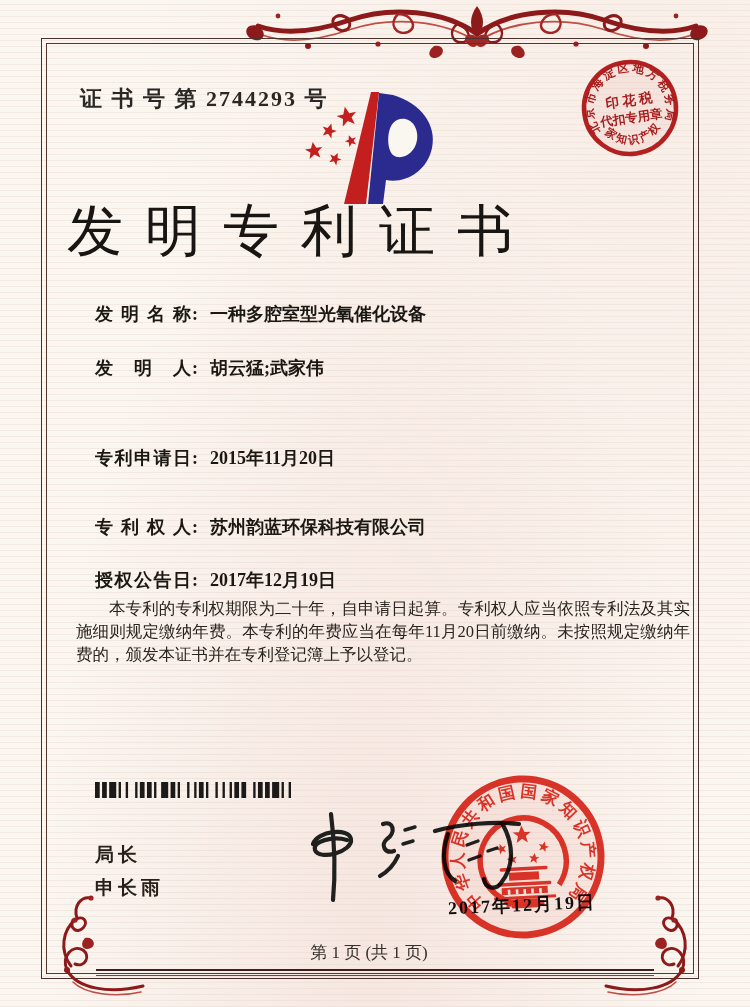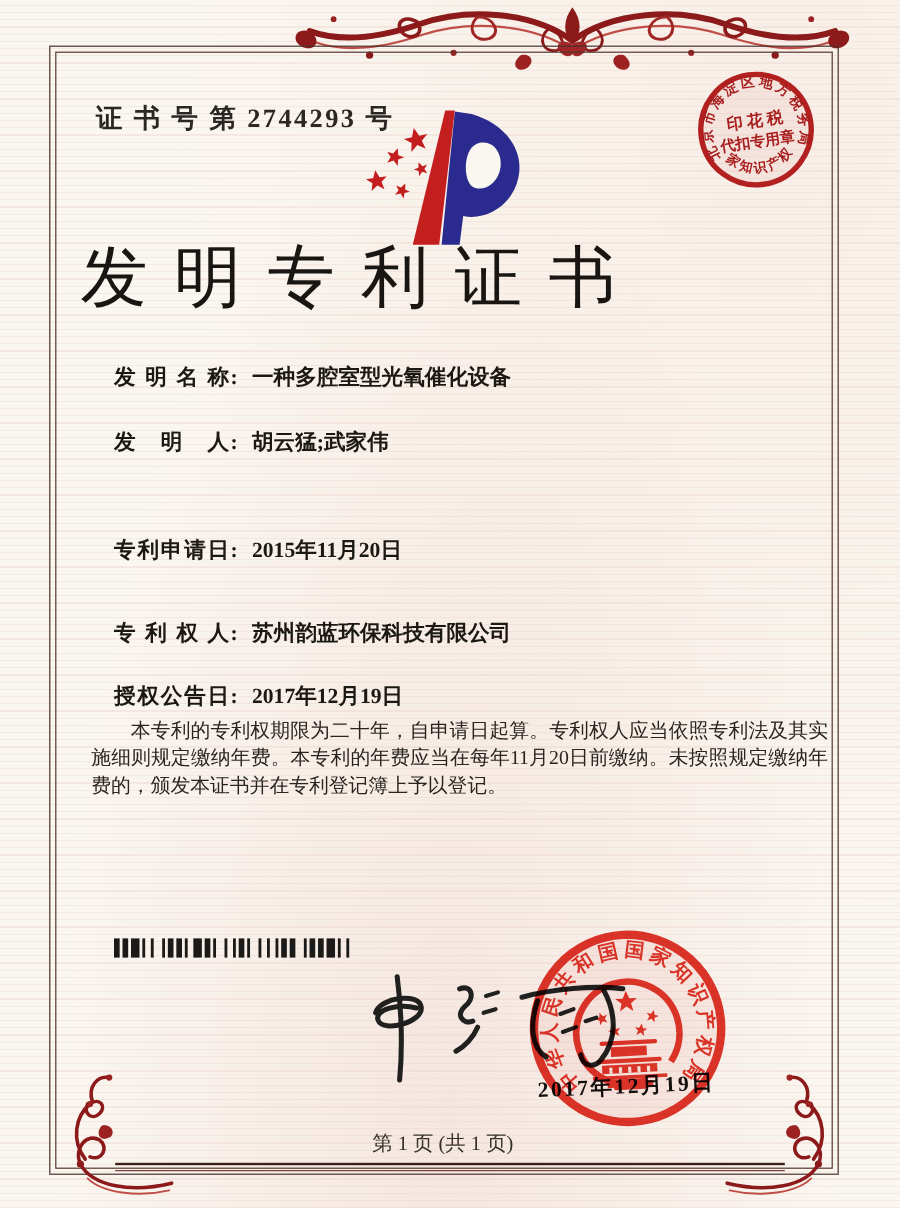--- a/index.html
+++ b/index.html
@@ -150,20 +150,24 @@
       <rect x="123.89999999999996" y="0" width="4.2" height="16"></rect>
       <rect x="130.19999999999996" y="0" width="4.2" height="16"></rect>
       <rect x="140.69999999999996" y="0" width="2.1" height="16"></rect>
       <rect x="144.89999999999995" y="0" width="4.2" height="16"></rect>
       <rect x="151.19999999999993" y="0" width="4.2" height="16"></rect>
       <rect x="157.49999999999991" y="0" width="6.300000000000001" height="16"></rect>
       <rect x="165.89999999999992" y="0" width="2.1" height="16"></rect>
       <rect x="172.1999999999999" y="0" width="2.1" height="16"></rect>
     </svg>
 
+  <div class="signer">
+    <div>局长</div>
+    <div>申长雨</div>
+  </div>
 
   <svg class="abs" style="left:295px;top:806px;" width="250" height="100" viewBox="0 0 250 100" fill="none" stroke="#20201e" stroke-width="4.2" stroke-linecap="round" stroke-linejoin="round">
     <path d="M18,38 C22,25 54,21 56,33 C58,46 24,55 20,44 C17,35 38,30 52,34"></path>
     <path d="M36,8 C39,32 41,62 38,94"></path>
     <path d="M88,18 C99,14 101,27 92,33 C85,39 90,48 99,45"></path>
     <path d="M103,50 C99,59 92,66 85,70"></path>
     <path d="M110,24 L120,21" stroke-width="3.4"></path>
     <path d="M108,38 L118,35" stroke-width="3.4"></path>
     <path d="M140,25 C165,18 200,15 224,18"></path>
     <path d="M153,28 C146,48 148,67 160,75"></path>

